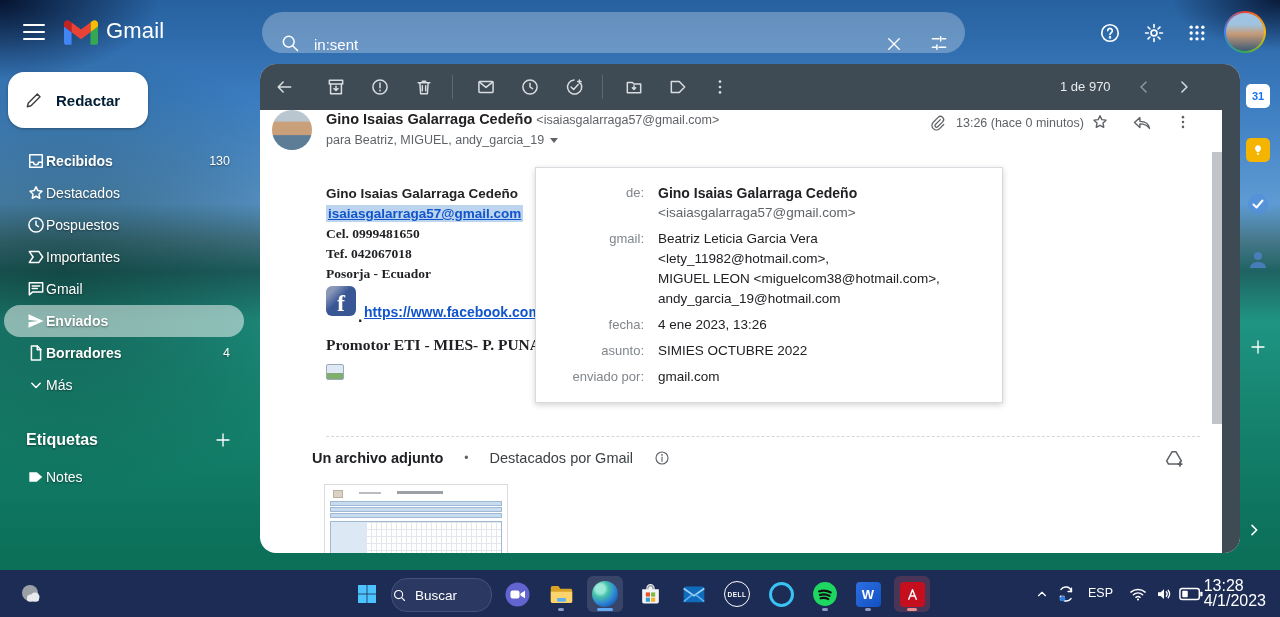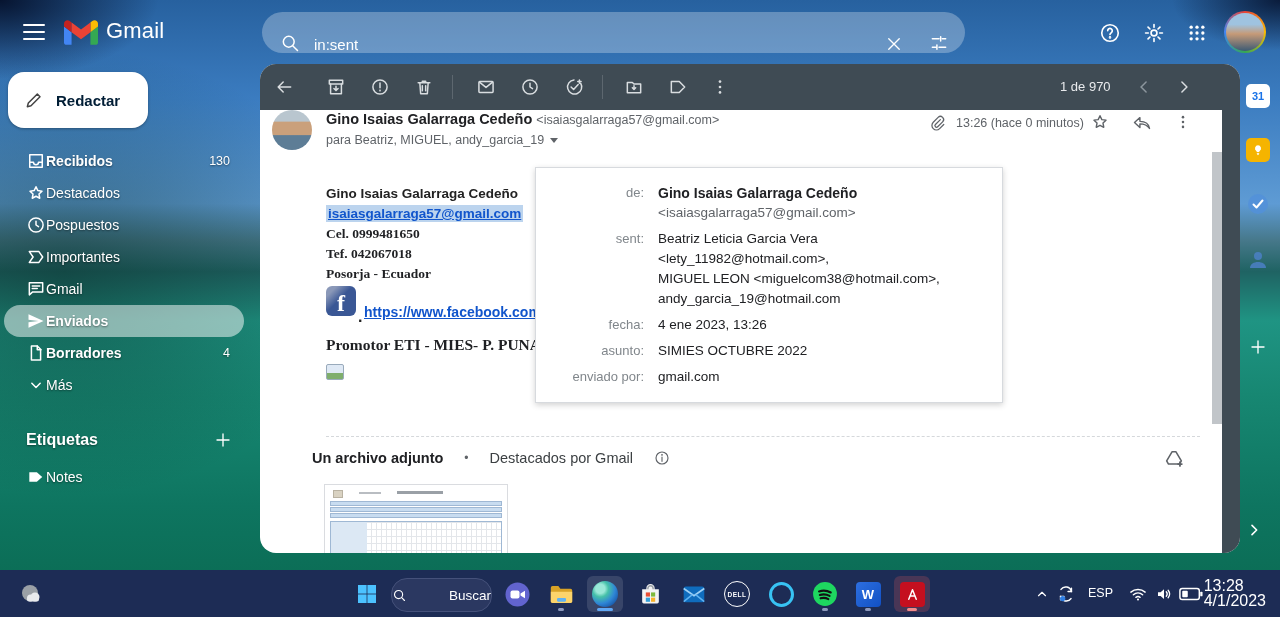--- a/index.html
+++ b/index.html
@@ -84,21 +84,21 @@
       repeating-linear-gradient(90deg,#e3e6ea 0 1px,transparent 1px 5px),
       repeating-linear-gradient(180deg,#e3e6ea 0 1px,transparent 1px 7px);}
   
   .sp-tile{position:absolute;left:1246px;width:24px;height:24px;border-radius:5px;}
   
   .taskbar{position:absolute;left:0;top:570px;width:1280px;height:47px;background:#1d2c55;}
   .tb-item{position:absolute;top:6px;width:36px;height:36px;border-radius:6px;display:flex;align-items:center;justify-content:center;}
   .tb-run{position:absolute;bottom:1px;left:50%;transform:translateX(-50%);width:6px;height:3px;border-radius:2px;background:#8d99bd;}
   .tb-run-wide{width:16px;background:#61a8f5;}
   .searchpill{position:absolute;left:391px;top:8px;width:99px;height:32px;border-radius:16px;background:#2b3861;
-    border:1px solid #45517a;display:flex;align-items:center;justify-content:space-between;gap:8px;color:#fff;font-size:13.5px;}
+    border:1px solid #45517a;display:flex;align-items:center;justify-content:flex-start;gap:8px;color:#fff;font-size:13.5px;}
   .clockblk{position:absolute;right:14px;top:8px;text-align:left;color:#fff;font-size:16px;line-height:15px;}
   .edge-ball{width:26px;height:26px;border-radius:50%;
     background:radial-gradient(circle at 32% 30%, #9be8d8 0 18%, #46c1a8 32%, #2f86d6 58%, #1b5fb0 78%, #123f86 100%);}
   .dell-circ{width:26px;height:26px;border-radius:50%;border:1.6px solid #fff;color:#fff;font-size:6.5px;font-weight:bold;
     display:flex;align-items:center;justify-content:center;letter-spacing:.5px;box-sizing:border-box;}
   .alexa-ring{width:25px;height:25px;border-radius:50%;border:3px solid #38c3f3;box-sizing:border-box;}
   .word-tile{width:25px;height:25px;border-radius:4px;background:linear-gradient(135deg,#2d6fe0,#1150c4);
     color:#fff;font-weight:bold;font-size:13px;display:flex;align-items:center;justify-content:center;}
   .acro-tile{width:25px;height:25px;border-radius:4px;background:#c50f1f;display:flex;align-items:center;justify-content:center;}
   .cal-tile{background:#fff;color:#1a73e8;font-size:11px;font-weight:bold;display:flex;align-items:center;justify-content:center;}
@@ -342,21 +342,21 @@
     <a class="fb-link">https://www.facebook.com/</a>
     <div class="b-serif" style="top:272px;font-size:15.5px">Promotor ETI - MIES- P. PUNA</div>
     <div class="broken-img"></div>
 
     <div class="popup">
       <div class="pl">de:</div>
       <div class="pv">
         <div class="strong">Gino Isaias Galarraga Cedeño</div>
         <div class="dim">&lt;isaiasgalarraga57@gmail.com&gt;</div>
       </div>
-      <div class="pl">sent:</div>
+      <div class="pl">gmail:</div>
       <div class="pv">
         <div>Beatriz Leticia Garcia Vera</div>
         <div>&lt;lety_11982@hotmail.com&gt;,</div>
         <div>MIGUEL LEON &lt;miguelcom38@hotmail.com&gt;,</div>
         <div>andy_garcia_19@hotmail.com</div>
       </div>
       <div class="pl">fecha:</div>
       <div class="pv">4 ene 2023, 13:26</div>
       <div class="pl">asunto:</div>
       <div class="pv">SIMIES OCTUBRE 2022</div>

